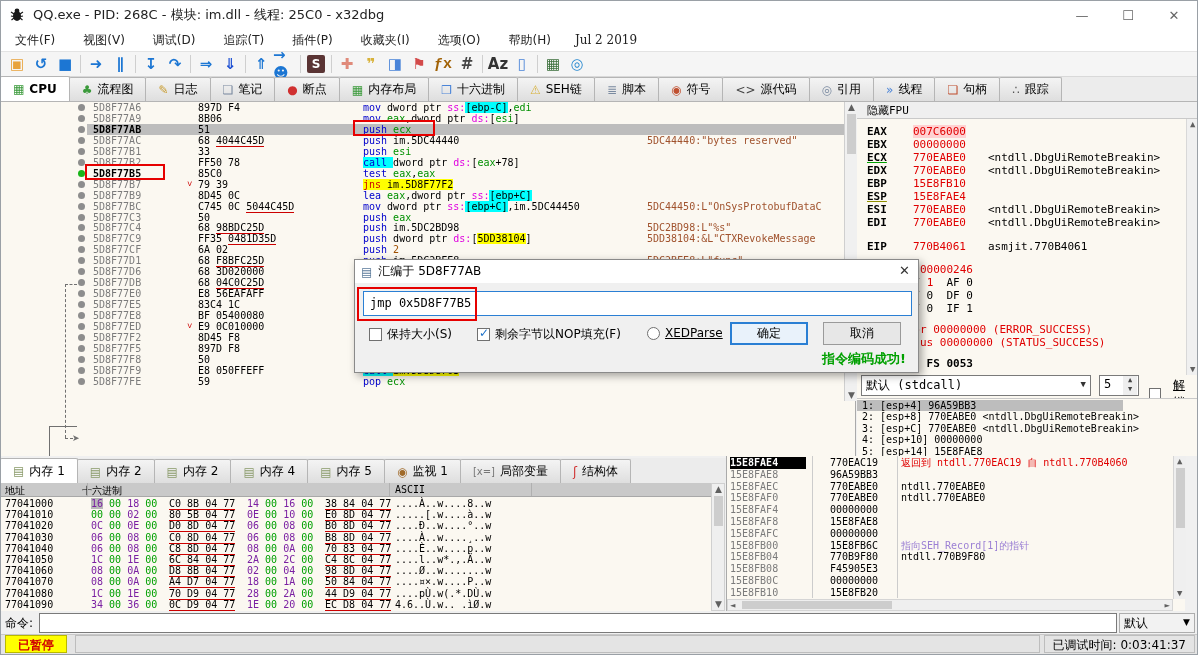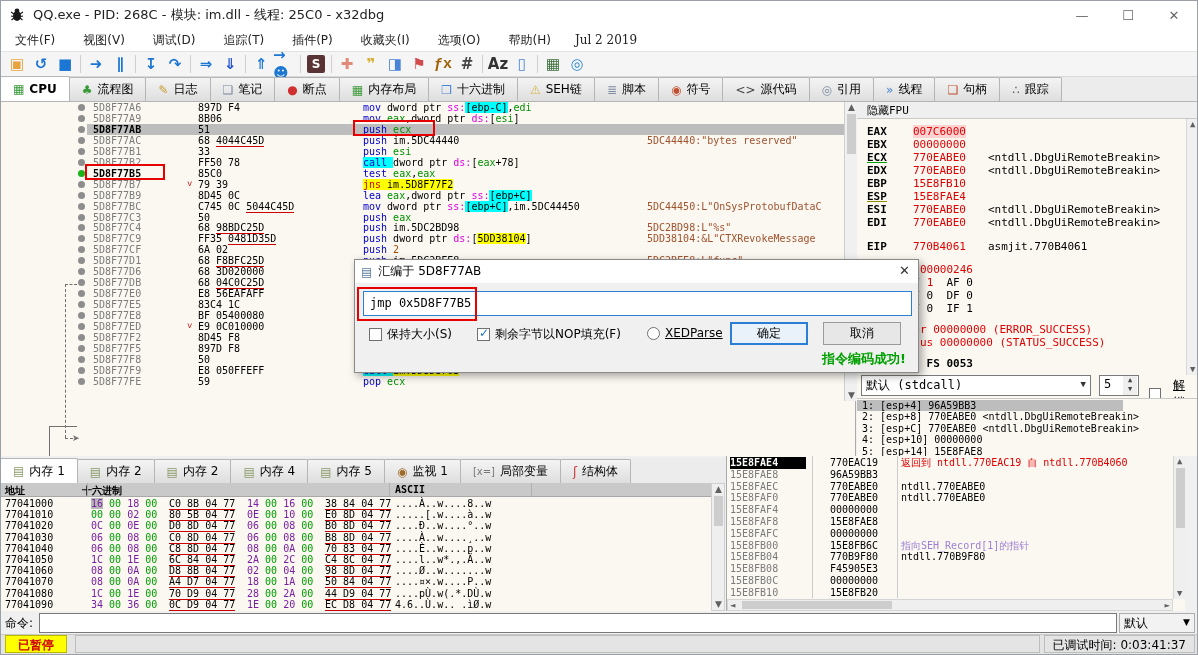--- a/index.html
+++ b/index.html
@@ -97,21 +97,21 @@
 
   
   #bottabs { position:absolute; left:0; top:457px; width:726px; height:25px; background:#ececec;
              display:flex; align-items:flex-end; }
   .btab { height:24px; display:flex; align-items:center; gap:5px; padding:0 12px; font-size:12px;
           background:linear-gradient(#f4f4f4,#dedede); border:1px solid #b5b5b5; border-bottom:none;
           border-radius:2px 2px 0 0; margin-left:-1px; }
   .btab.active { background:#ffffff; height:25px; }
   #dump { position:absolute; left:0; top:482px; width:710px; height:128px; background:#fbf8f1; }
   #dump-header { position:absolute; left:0; top:0; width:710px; height:14px; background:#c9c9c9;
-                 border-bottom:1px solid #a8a8a8; font-size:10px;font-weight:bold; }
+                 border-bottom:1px solid #a8a8a8; font-size:10px; }
   #dump-header span { position:absolute; top:1px; }
   .dump-divider { position:absolute; top:0; bottom:0; width:1px; background:#b0b0b0; }
   .mrow { position:absolute; height:11.2px; font-size:10px; line-height:11.2px; white-space:pre; }
   .maddr { position:absolute; left:4px; color:#000; }
   .mgroup { position:absolute; }
   .mb { color:#7a1fa2; }
   .mb.zero { color:#00a000; }
   .mb.ptr { color:#000; border-bottom:1px solid #cc0000; }
   .mb.selbyte { background:#b8b8b8; }
   .mascii { position:absolute; left:394px; color:#000; }

